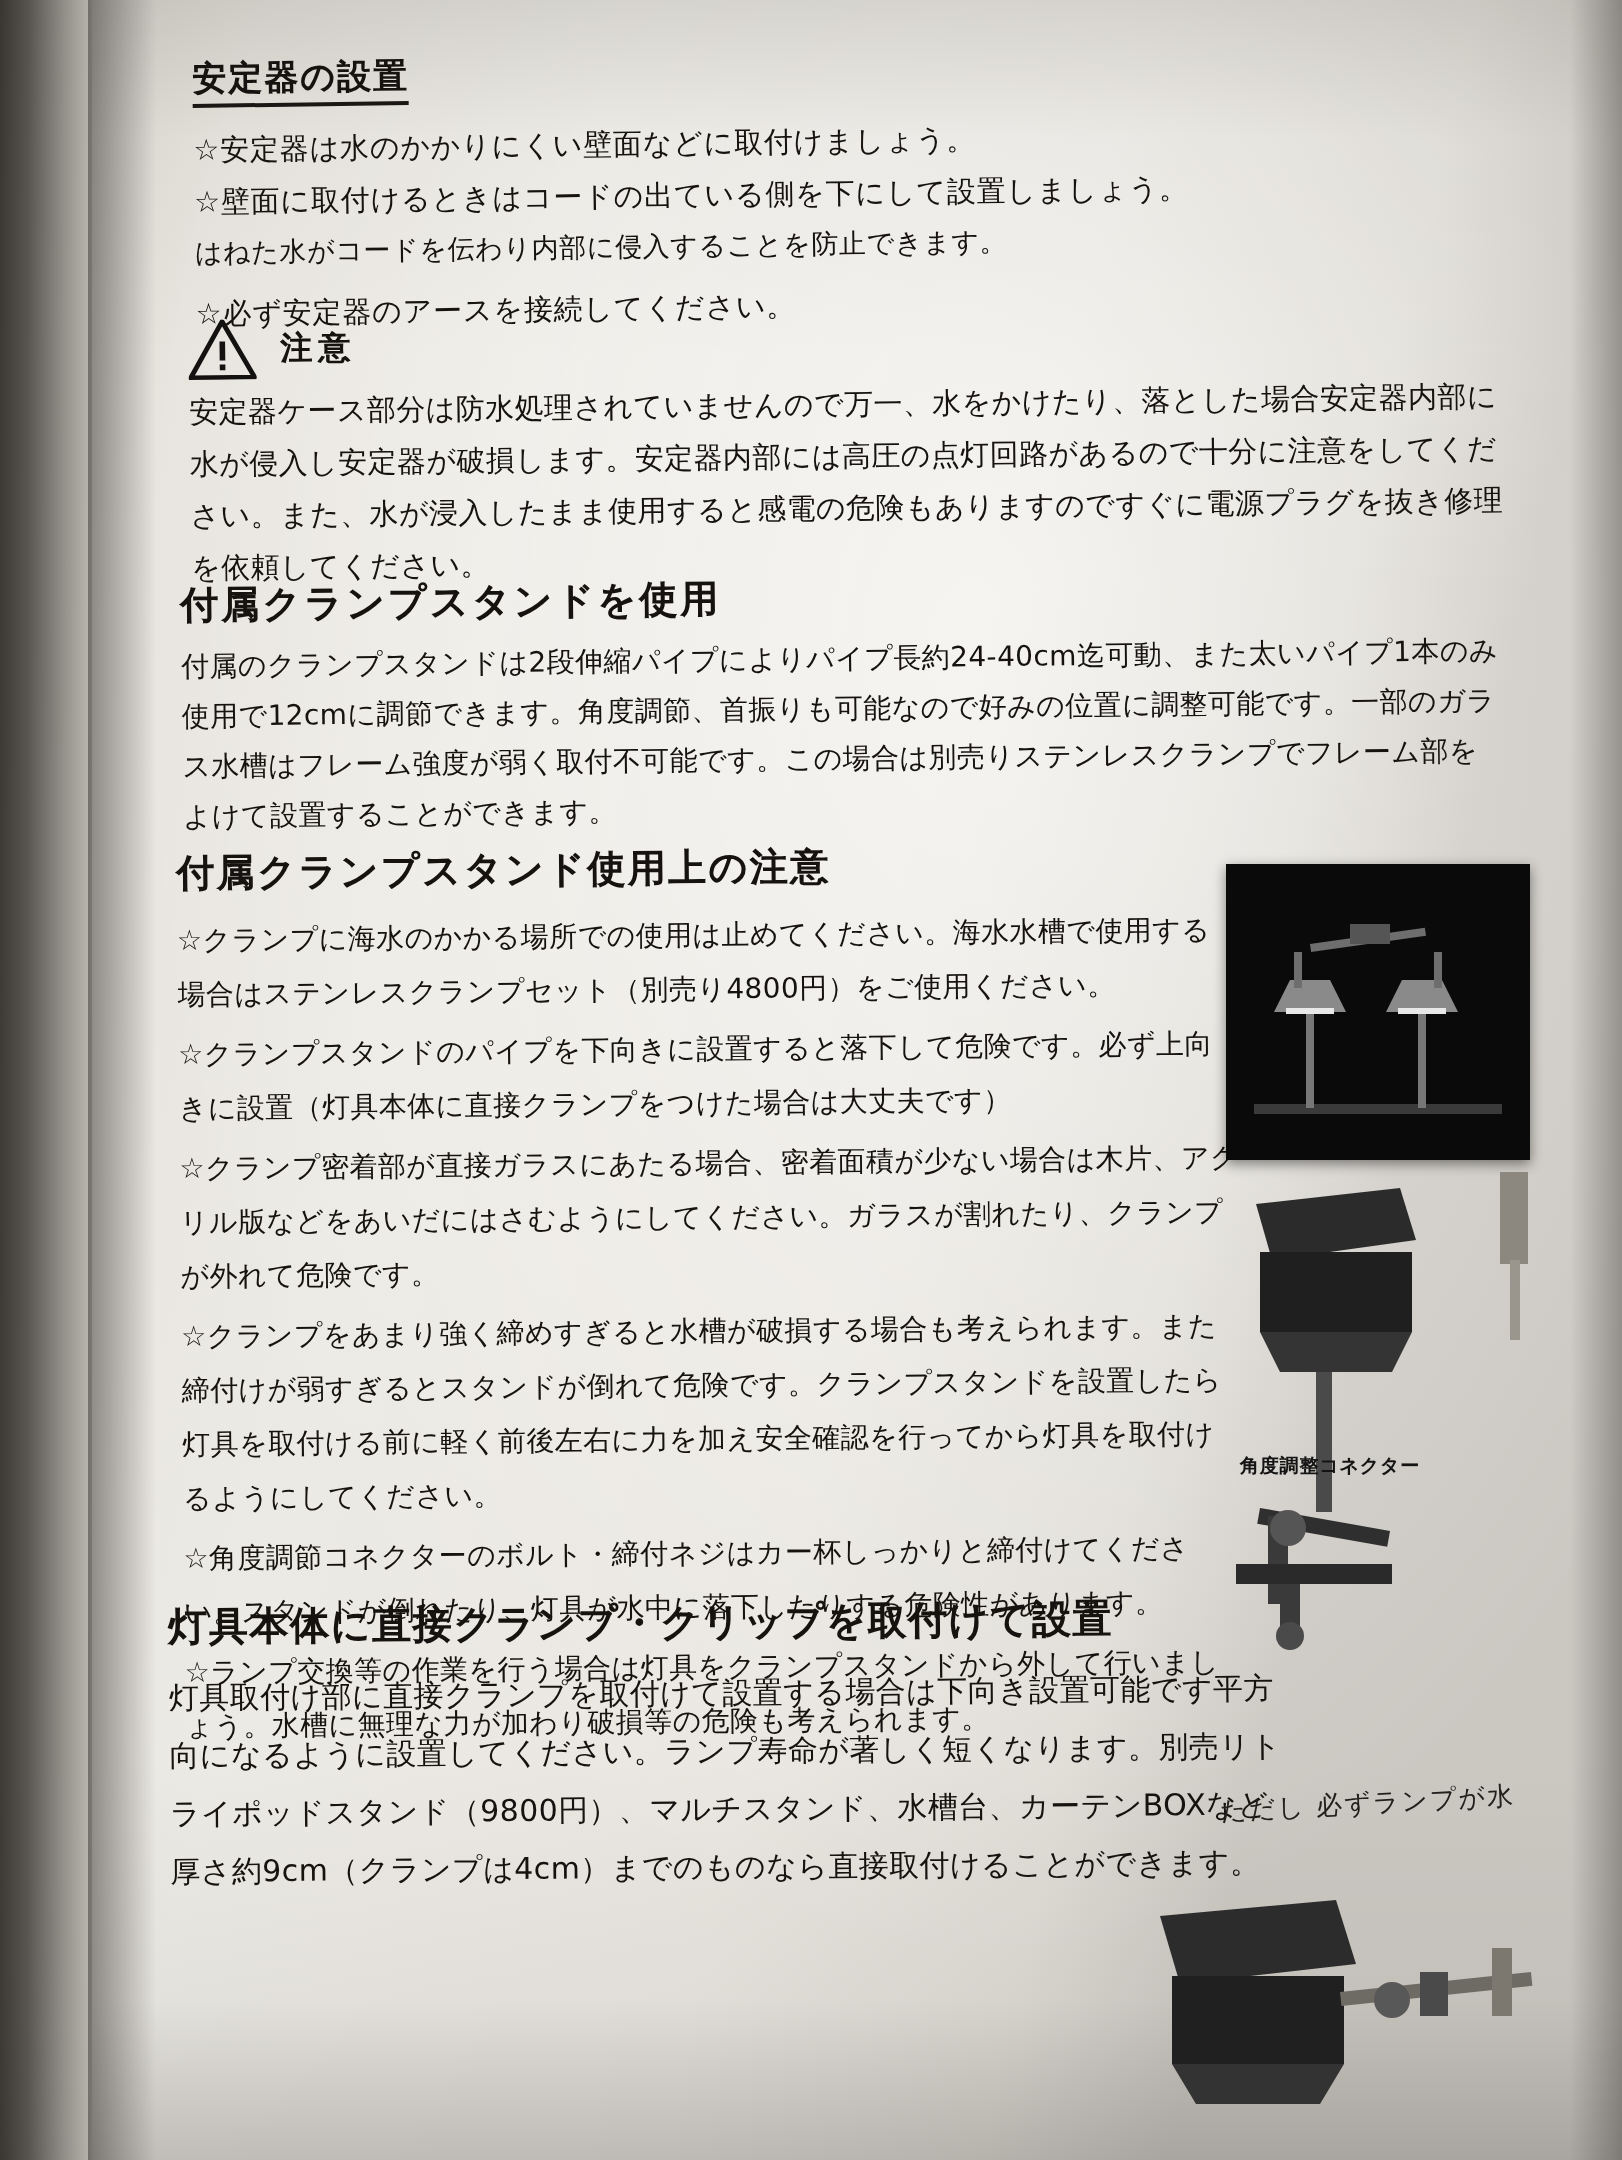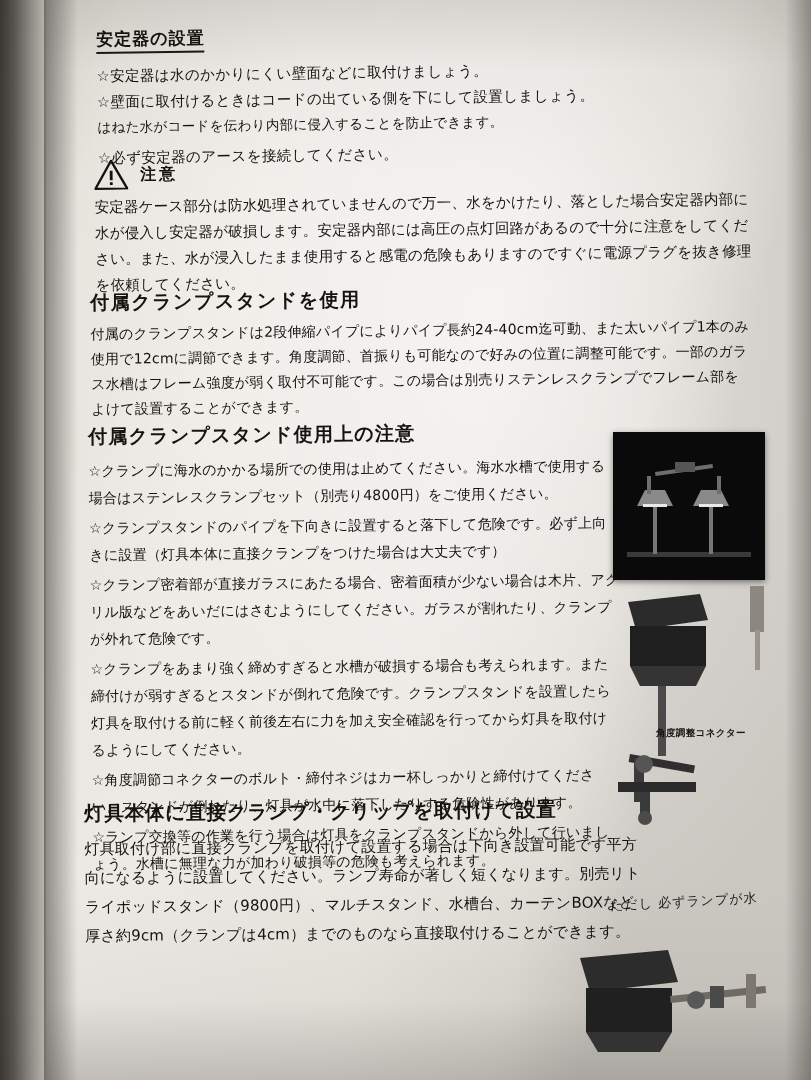--- a/index.html
+++ b/index.html
@@ -224,21 +224,21 @@
       <rect x="30" y="168" width="66" height="8" fill="#2f2f2f" transform="rotate(10 30 168)"></rect>
       <rect x="34" y="172" width="10" height="44" fill="#3a3a3a"></rect>
       <path d="M18 196 L96 196 L96 206 L18 206 Z" fill="#2a2a2a"></path>
       <circle cx="44" cy="178" r="9" fill="#555"></circle>
       <rect x="40" y="206" width="10" height="26" fill="#3a3a3a"></rect>
       <circle cx="45" cy="232" r="7" fill="#4a4a4a"></circle>
       <rect x="150" y="0" width="14" height="46" fill="#8d887f"></rect>
       <rect x="155" y="44" width="5" height="40" fill="#9b968d"></rect>
     </svg>
   </div>
-  <div class="callout" style="left:656px; top:727px;text-align:right;">角度調整コネクター</div>
+  <div class="callout" style="left:620px; top:727px;text-align:right;">角度調整コネクター</div>
 
   <div class="photo3">
     <svg viewBox="0 0 230 150" width="230" height="150">
       <path d="M20 28 L108 20 L118 52 L30 62 Z" fill="#2c2c2c"></path>
       <rect x="26" y="58" width="86" height="44" fill="#202020"></rect>
       <path d="M26 102 L112 102 L100 122 L38 122 Z" fill="#333"></path>
       <rect x="110" y="66" width="96" height="7" fill="#6e6a64" transform="rotate(-6 110 66)"></rect>
       <rect x="150" y="56" width="14" height="22" fill="#4a4a4a"></rect>
       <circle cx="136" cy="70" r="9" fill="#585858"></circle>
       <rect x="186" y="44" width="10" height="34" fill="#7c7870"></rect>

